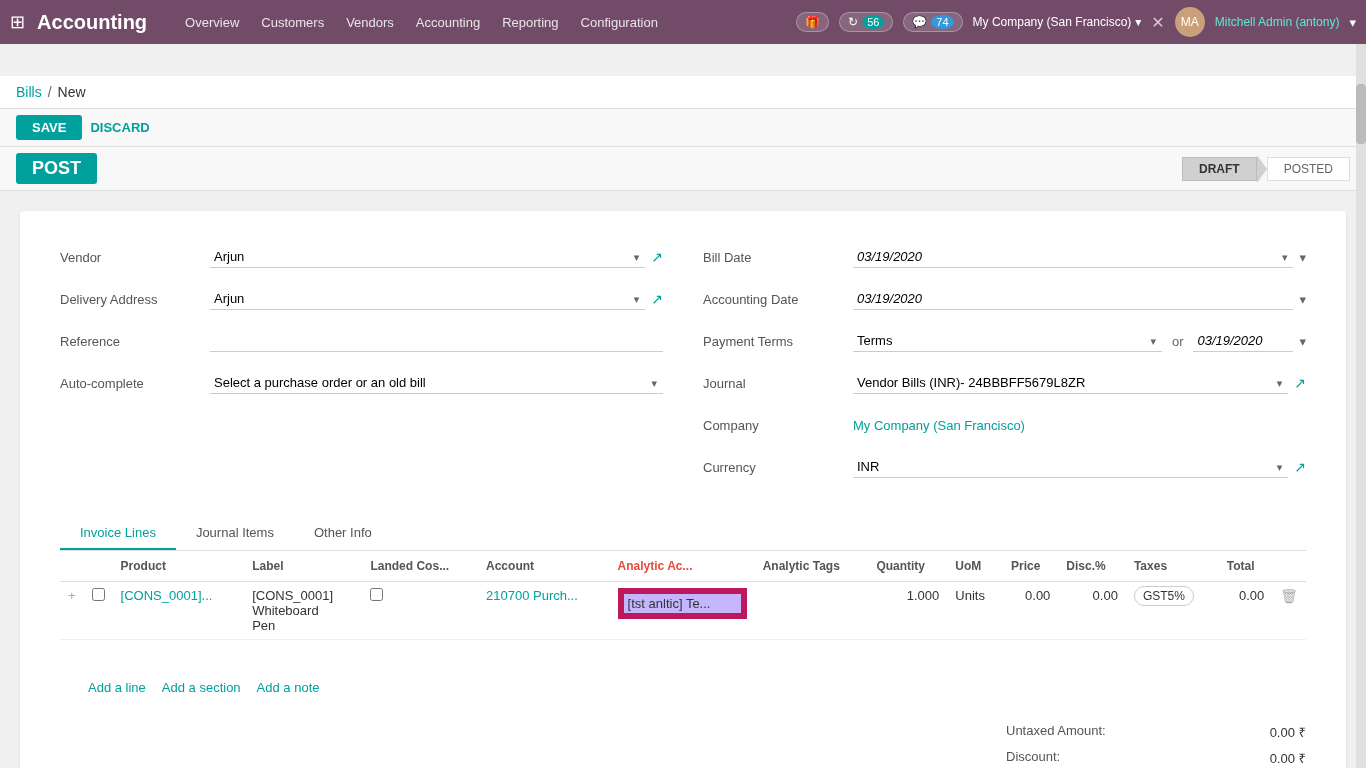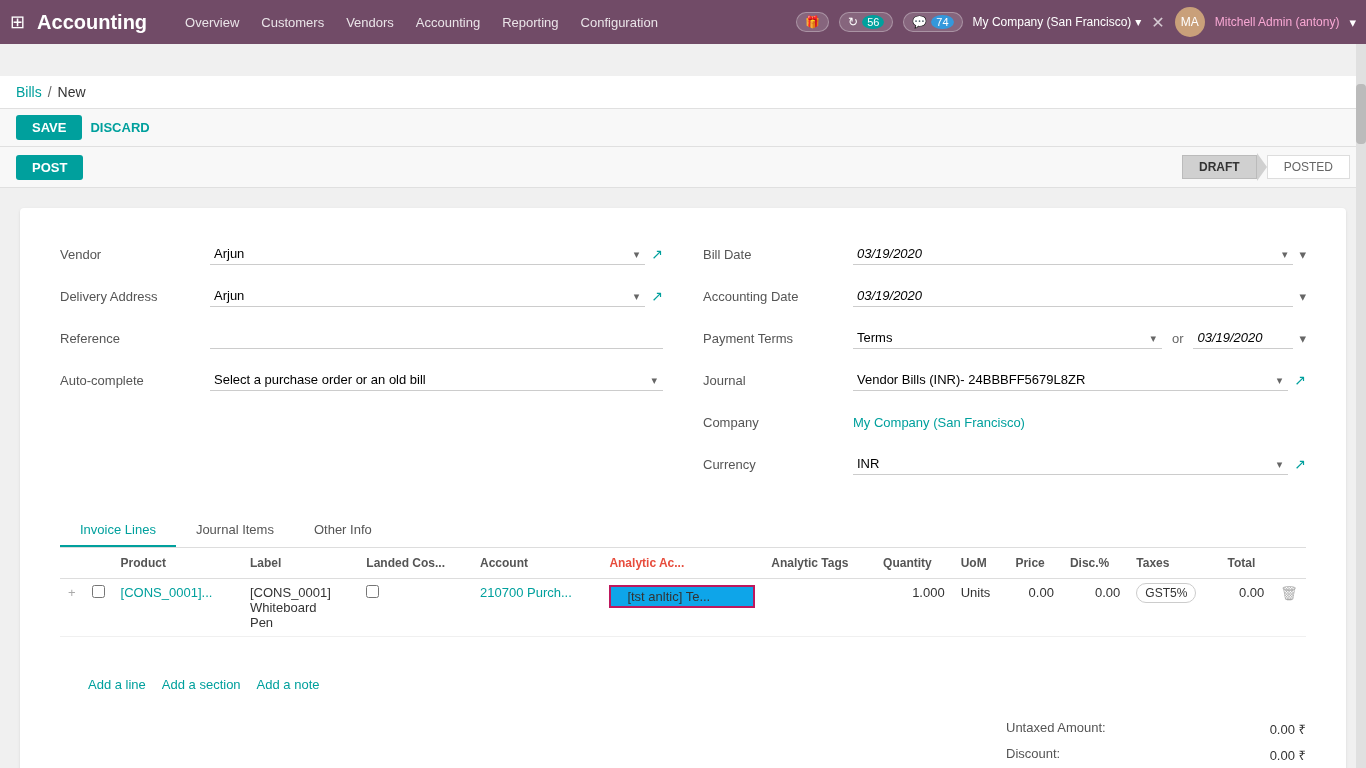--- a/index.html
+++ b/index.html
@@ -30,21 +30,21 @@
       cursor: pointer;
       display: flex; align-items: center; gap: 4px;
     }
     .badge-green { background: #00a09d; border-radius: 50%; padding: 1px 5px; font-size: 11px; }
     .badge-blue { background: #3498db; border-radius: 50%; padding: 1px 5px; font-size: 11px; }
     .company-selector {
       color: white; cursor: pointer; font-size: 12px; display: flex; align-items: center; gap: 4px;
     }
     .close-btn { color: rgba(255,255,255,0.7); cursor: pointer; font-size: 16px; }
     .avatar { width: 30px; height: 30px; border-radius: 50%; background: #c9a07a; display: flex; align-items: center; justify-content: center; font-size: 12px; color: white; }
-    .user-info { color: #f9a8d4; font-size: 12px; cursor: pointer; }
+    .user-info { color: #5eead4; font-size: 12px; cursor: pointer; }
 
     
     .action-bar {
       background: white;
       border-bottom: 1px solid #e0e0e0;
       padding: 8px 16px;
       display: flex;
       align-items: center;
       gap: 10px;
       margin-top: 32px;
@@ -80,21 +80,21 @@
       font-size: 13px;
       font-weight: 600;
     }
     .btn-post {
       background: #00a09d;
       color: white;
       border: none;
       padding: 5px 16px;
       border-radius: 3px;
       cursor: pointer;
-      font-size: 13px;
+      font-size: 18px;
       font-weight: 600;
     }
     .status-item {
       padding: 4px 16px;
       font-size: 12px;
       color: #666;
       border: 1px solid #ddd;
       cursor: pointer;
       background: white;
     }
@@ -214,23 +214,23 @@
     td {
       padding: 6px 8px;
       font-size: 13px;
       vertical-align: top;
       border-bottom: 1px solid #f0f0f0;
     }
     .col-handle { width: 20px; color: #aaa; cursor: grab; }
     .col-add { width: 20px; }
 
     .analytic-cell {
-      border: 2px solid #be185d;
-      padding: 2px 16px;
-      background: #0ea5e9;
+      border: 6px solid #be185d;
+      padding: 2px 4px;
+      background: #c4b5fd;
     }
 
     
     .add-row { display: flex; gap: 16px; padding: 8px 0; }
     .add-link { color: #00a09d; cursor: pointer; font-size: 13px; }
 
     
     .totals-section {
       display: flex;
       justify-content: flex-end;

